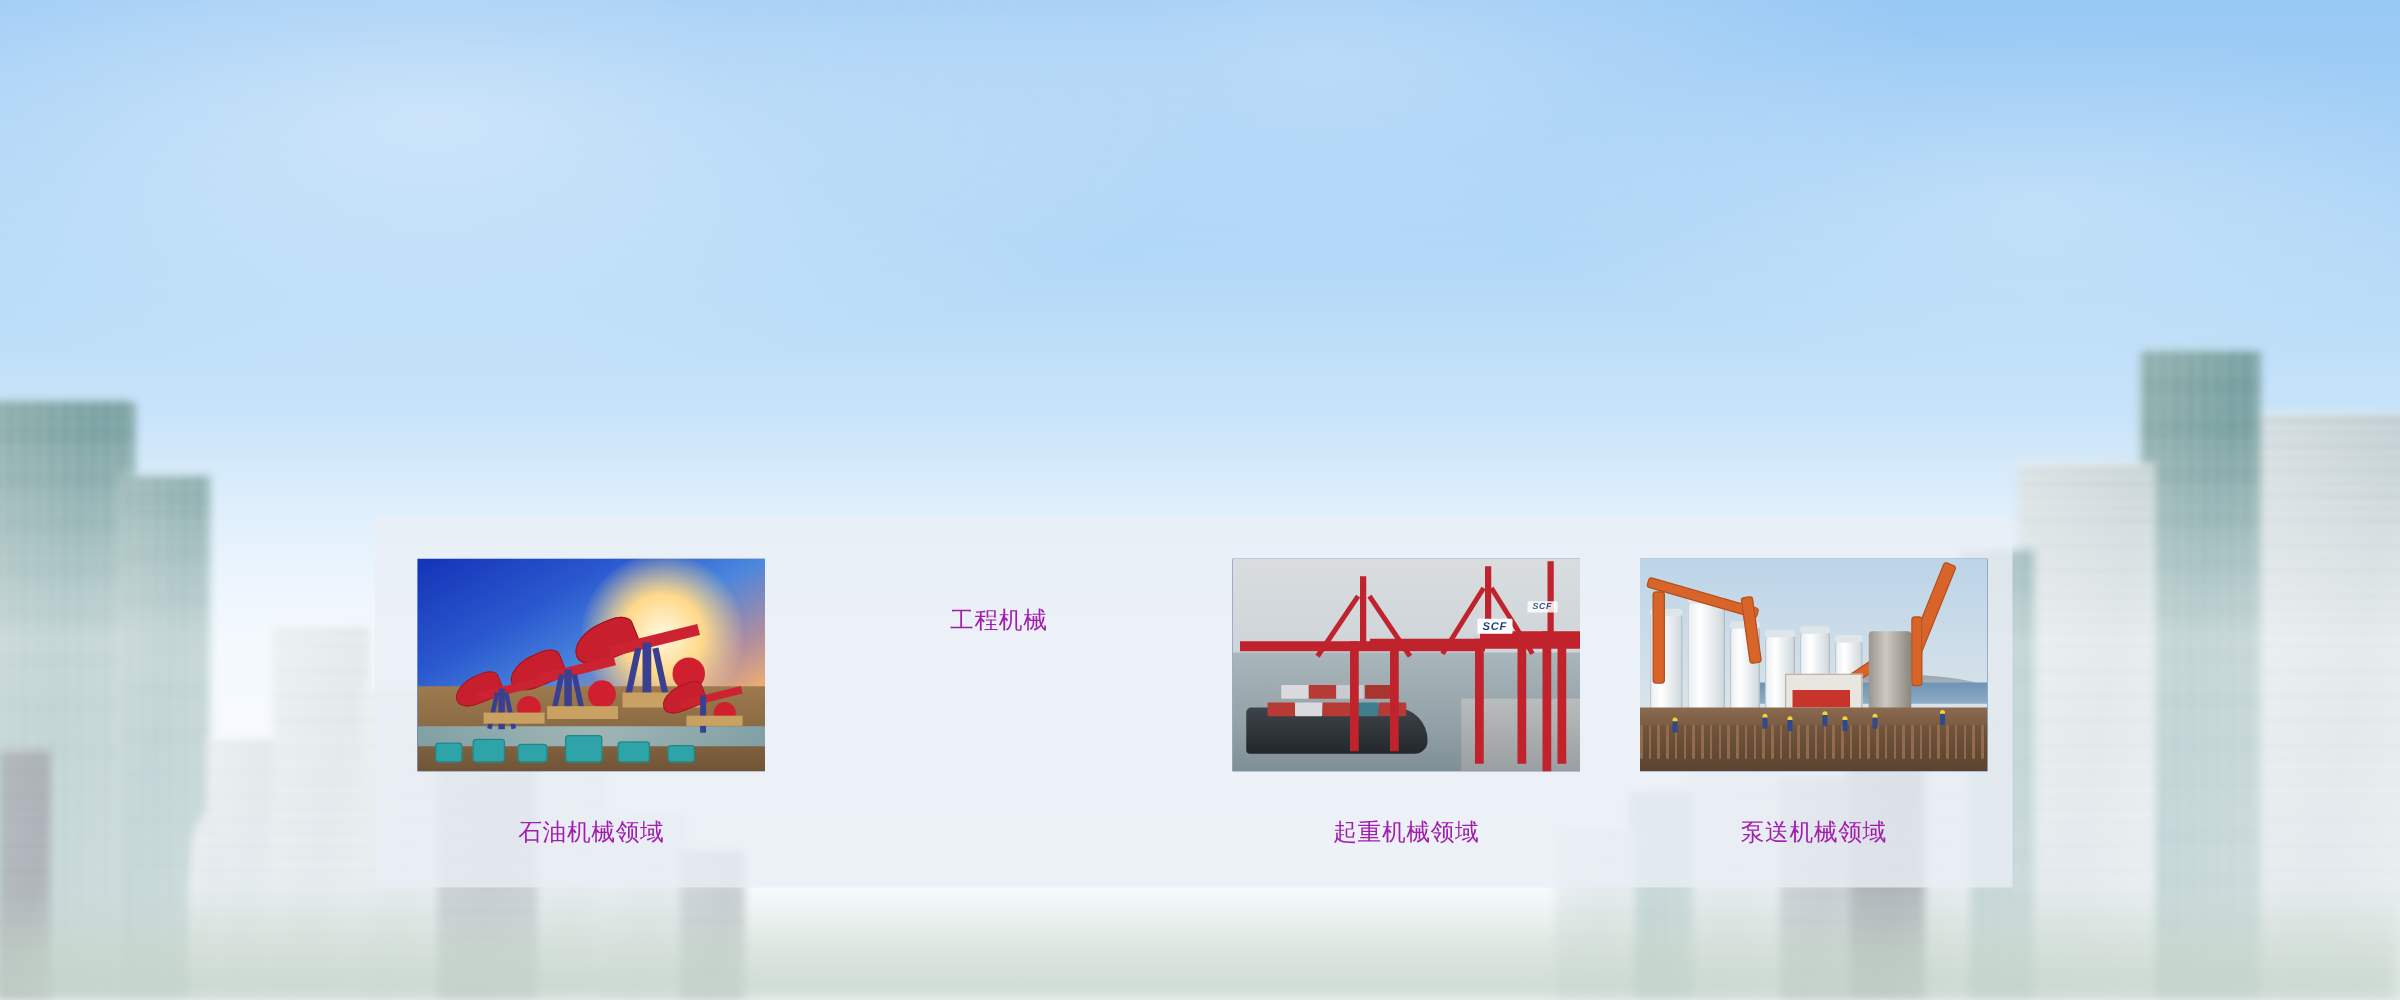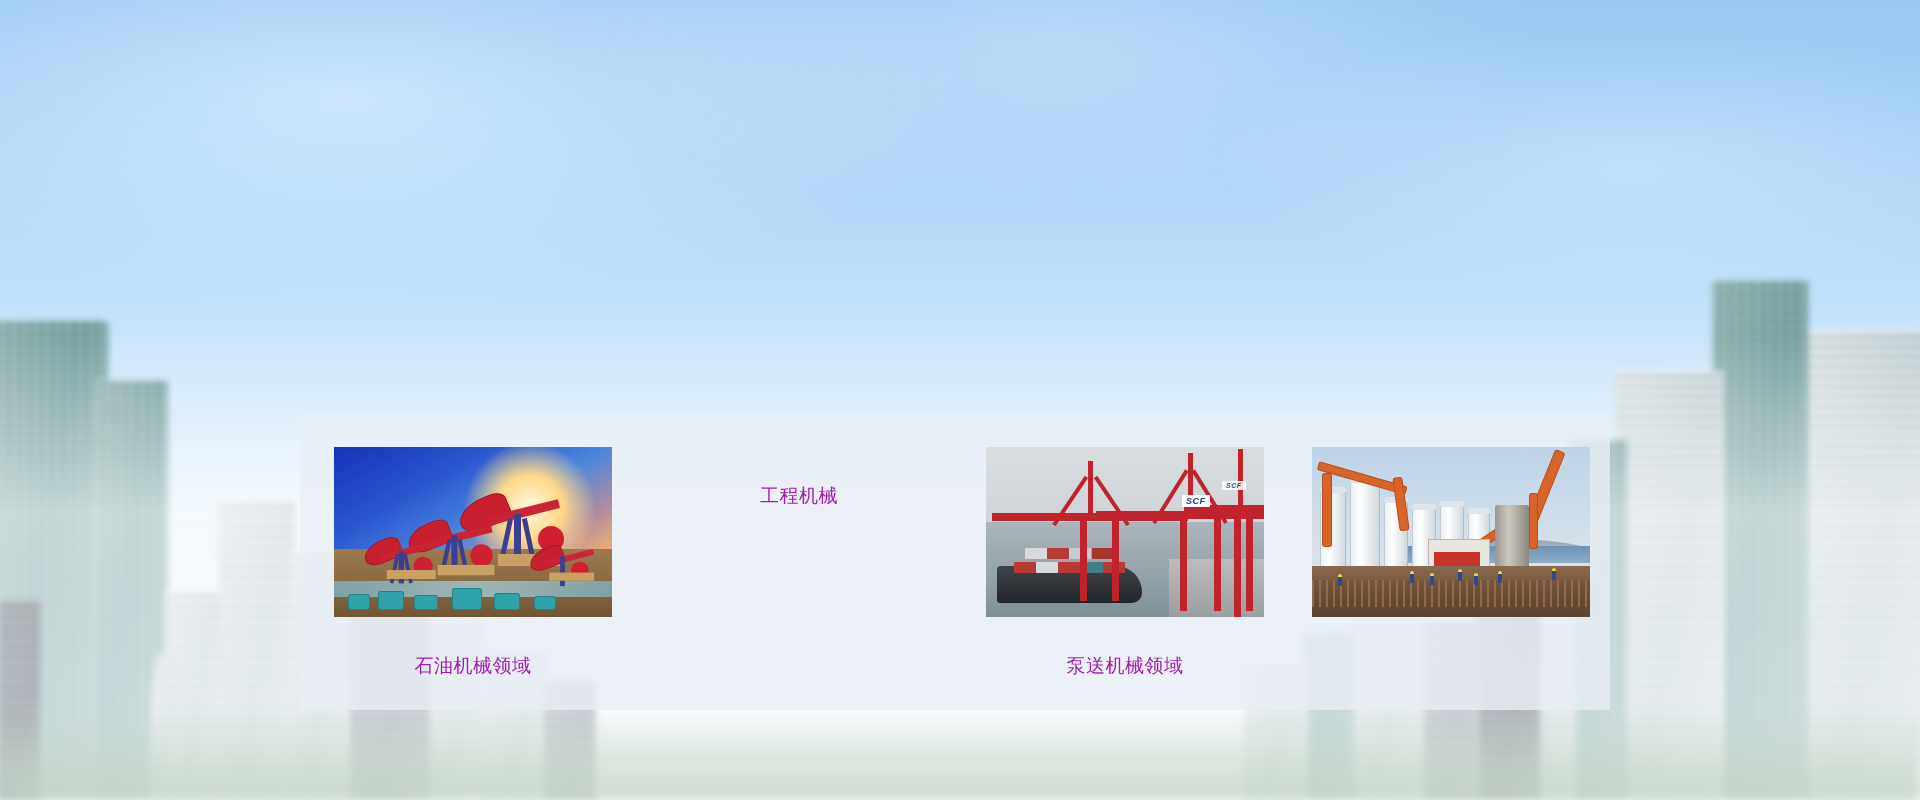--- a/index.html
+++ b/index.html
@@ -315,21 +315,21 @@
           <div class="cr" style="left:198px; top:2px; width:120px; height:170px;">
             <div class="boom" style="left:0;  top:56px; width:116px;"></div>
             <div class="top" style="left:54px; top:0;  height:58px;"></div>
             <div class="leg" style="left:50px; top:56px; height:114px;"></div>
 
           </div>
 
           <div class="scf" style="left:196px; top:48px;">SCF</div>
           <div class="scf" style="left:236px; top:34px; font-size:7px; opacity:.85;">SCF</div>
         </div>
-        <div class="card-caption">泵送机械领域</div>
+        <div class="card-caption">起重机械领域</div>
       </div>
 
       <div class="card">
         <div class="card-image">
           <div class="pm-sky"></div>
           <div class="pm-hill"></div>
           <div class="pm-sea"></div>
 
           <div class="silo" style="left:8px;  width:26px; height:46%;"></div>
           <div class="silo" style="left:38px; width:30px; height:52%;"></div>
@@ -354,17 +354,18 @@
           <div class="rebar"></div>
 
           <div class="worker" style="left:26px;  bottom:18%;"></div>
           <div class="worker" style="left:98px;  bottom:20%;"></div>
           <div class="worker" style="left:118px; bottom:19%;"></div>
           <div class="worker" style="left:146px; bottom:21%;"></div>
           <div class="worker" style="left:162px; bottom:19%;"></div>
           <div class="worker" style="left:186px; bottom:20%;"></div>
           <div class="worker" style="left:240px; bottom:22%;"></div>
         </div>
+        <div class="card-caption">泵送机械领域</div>
       </div>
 
     </div>
   </div>
 </div>
 
 </body></html>

